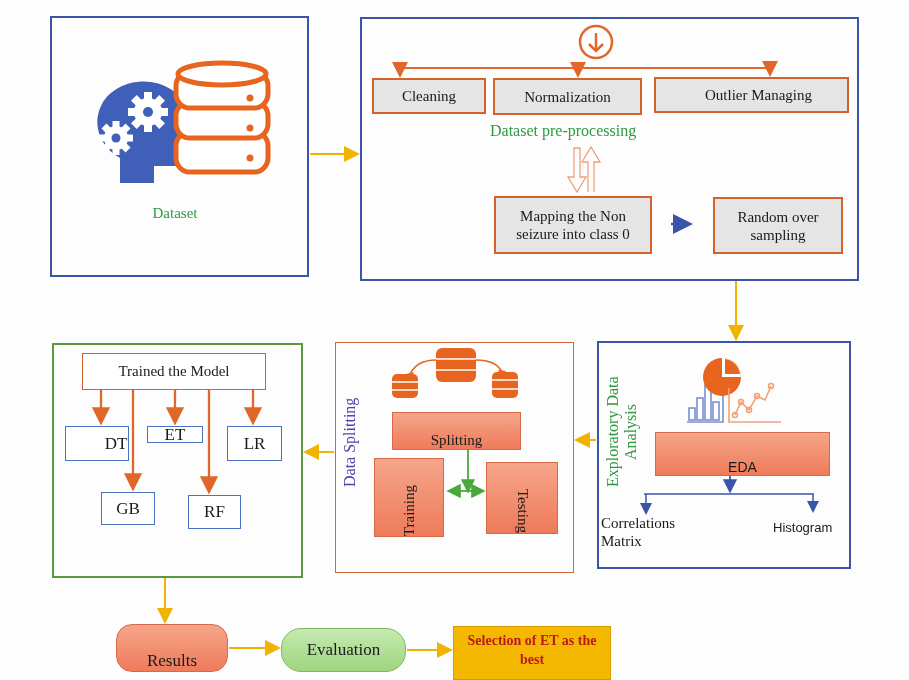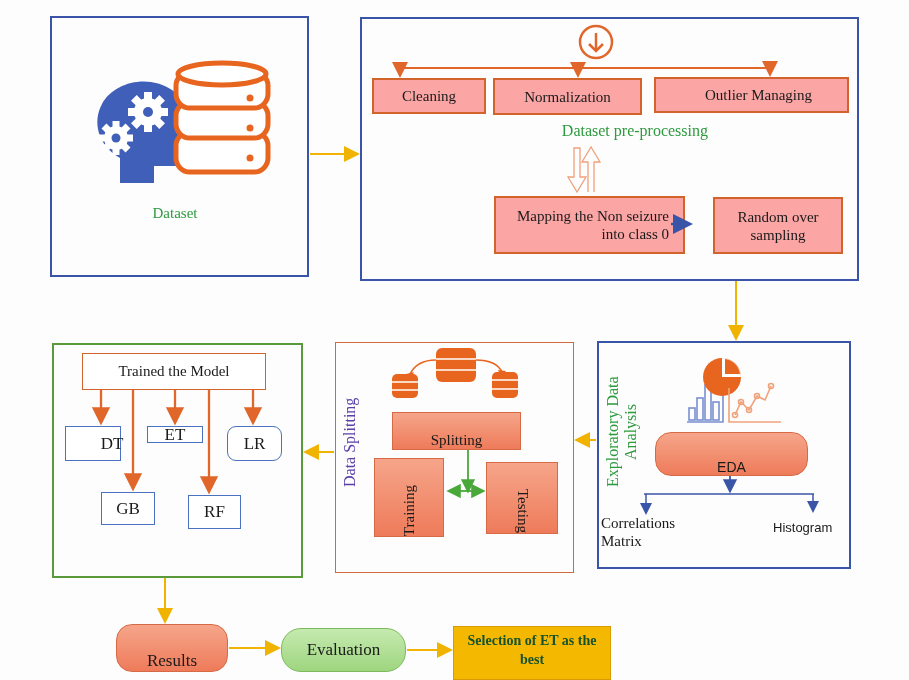--- a/index.html
+++ b/index.html
@@ -2,21 +2,21 @@
 <html><head>
 <meta charset="utf-8">
 <style>
   html, body { margin:0; padding:0; background:#fdfdfd; }
   body { width:909px; height:680px; position:relative; overflow:hidden;
          font-family:"Liberation Serif", "DejaVu Serif", serif; color:#1a1a1a; }
   .abs { position:absolute; box-sizing:border-box; }
   .blue-frame { border:2.5px solid #3a55a8; }
   .green-frame { border:2.5px solid #5a9a3a; }
   .orange-frame { border:1.5px solid #d2693e; }
-  .obox { border:2.5px solid #d2632b; background:#fca5a5; display:flex; align-items:center; justify-content:center; text-align:center; font-size:15px; line-height:1.2; }
+  .obox { border:2.5px solid #d2632b; background:#e5e5e5; display:flex; align-items:center; justify-content:center; text-align:center; font-size:15px; line-height:1.2; }
   .bbox { border:1.5px solid #4a72c0; background:#fff; display:flex; align-items:center; justify-content:center; font-size:17px; }
   .salmon { background:linear-gradient(#f6a58a,#ee7b5a); border:1px solid #d76a46; display:flex; align-items:flex-end; justify-content:center; font-size:15px; }
   .green-label { color:#2e9a3f; }
   .vert { writing-mode:vertical-rl; transform:rotate(180deg); white-space:nowrap; }
   svg.overlay { position:absolute; left:0; top:0; pointer-events:none; }
 </style>
 </head>
 <body>
 
 <div class="abs blue-frame" style="left:50px;top:16px;width:259px;height:261px;"></div>
@@ -60,22 +60,22 @@
   <circle cx="170" cy="38" r="3.5" fill="#e8651f"></circle>
   <circle cx="170" cy="68" r="3.5" fill="#e8651f"></circle>
   <circle cx="170" cy="98" r="3.5" fill="#e8651f"></circle>
 </svg>
 <div class="abs green-label" style="left:130px;top:205px;width:90px;text-align:center;font-size:15px;">Dataset</div>
 
 <div class="abs blue-frame" style="left:360px;top:17px;width:499px;height:264px;"></div>
 <div class="abs obox" style="left:372px;top:78px;width:114px;height:36px;">Cleaning</div>
 <div class="abs obox" style="left:493px;top:78px;width:149px;height:37px;">Normalization</div>
 <div class="abs obox" style="left:654px;top:77px;width:195px;height:36px;padding-left:14px;">Outlier Managing</div>
-<div class="abs green-label" style="left:476px;top:122px;width:232px;text-align:right;font-size:16px;">Dataset pre-processing</div>
-<div class="abs obox" style="left:494px;top:196px;width:191px;height:58px;padding:0 14px;text-align:right;">Mapping the Non seizure into class 0</div>
+<div class="abs green-label" style="left:490px;top:122px;width:232px;text-align:left;font-size:16px;">Dataset pre-processing</div>
+<div class="abs obox" style="left:494px;top:196px;width:158px;height:58px;padding:0 14px;">Mapping the Non seizure into class 0</div>
 <div class="abs obox" style="left:713px;top:197px;width:130px;height:57px;padding:16px 10px;">Random over sampling</div>
 
 <div class="abs blue-frame" style="left:597px;top:341px;width:254px;height:228px;"></div>
 <svg class="abs" style="left:685px;top:358px;" width="100" height="70" viewBox="0 0 100 70">
   <g fill="none" stroke="#7a8fd0" stroke-width="1.6">
     <rect x="4" y="50" width="6" height="12"></rect>
       <rect x="12" y="40" width="6" height="22"></rect>
     <rect x="20" y="27" width="6" height="35"></rect>
       <rect x="28" y="44" width="6" height="18"></rect>
     <path d="M2 64 L38 64 L38 26"></path>
@@ -89,21 +89,21 @@
   <g fill="none" stroke="#f0a27a" stroke-width="1.6">
     <path d="M44 30 L44 64 L96 64"></path>
     <polyline points="50,57 56,44 64,52 72,38 80,42 86,28"></polyline>
     <circle cx="50" cy="57" r="2.5"></circle>
       <circle cx="56" cy="44" r="2.5"></circle>
       <circle cx="64" cy="52" r="2.5"></circle>
     <circle cx="72" cy="38" r="2.5"></circle>
       <circle cx="86" cy="28" r="2.5"></circle>
   </g>
 </svg>
-<div class="abs salmon" style="left:655px;top:432px;width:153px;height:44px;font-family:'Liberation Sans',sans-serif;font-size:14px;border-radius:16px;">
+<div class="abs salmon" style="left:655px;top:432px;width:175px;height:44px;font-family:'Liberation Sans',sans-serif;font-size:14px;">
     <span>EDA</span>
   </div>
 <div class="abs green-label vert" style="left:604px;top:372px;height:120px;font-size:16px;line-height:18px;text-align:center;">
   <span style="display:inline-block;width:96px;white-space:normal;">Exploratory Data Analysis</span>
 </div>
 <div class="abs" style="left:601px;top:514px;width:90px;font-size:15px;line-height:18px;">Correlations Matrix</div>
 <div class="abs" style="left:773px;top:520px;font-family:'Liberation Sans',sans-serif;font-size:13px;">Histogram</div>
 
 <div class="abs orange-frame" style="left:335px;top:342px;width:239px;height:231px;"></div>
 <svg class="abs" style="left:388px;top:346px;" width="136" height="56" viewBox="0 0 136 56">
@@ -133,33 +133,33 @@
 <div class="abs salmon" style="left:374px;top:458px;width:70px;height:79px;">
     <span class="vert">Training</span>
   </div>
 <div class="abs salmon" style="left:486px;top:462px;width:72px;height:72px;">
     <span style="writing-mode:vertical-rl;">Testing</span>
   </div>
 <div class="abs vert" style="left:341px;top:382px;height:120px;font-size:16px;color:#5a3fa8;text-align:center;">Data Splitting</div>
 
 <div class="abs green-frame" style="left:52px;top:343px;width:251px;height:235px;"></div>
 <div class="abs" style="left:82px;top:353px;width:184px;height:37px;border:1.5px solid #d2632b;display:flex;align-items:center;justify-content:center;font-size:15px;background:#fff;">Trained the Model</div>
-<div class="abs bbox" style="left:65px;top:426px;width:56px;height:35px;padding-left:38px;">DT</div>
+<div class="abs bbox" style="left:65px;top:426px;width:64px;height:35px;padding-left:38px;">DT</div>
 <div class="abs bbox" style="left:147px;top:426px;width:56px;height:17px;">ET</div>
-<div class="abs bbox" style="left:227px;top:426px;width:55px;height:35px;border-radius:9px;">LR</div>
+<div class="abs bbox" style="left:227px;top:426px;width:55px;height:35px;">LR</div>
 <div class="abs bbox" style="left:101px;top:492px;width:54px;height:33px;">GB</div>
 <div class="abs bbox" style="left:188px;top:495px;width:53px;height:34px;">RF</div>
 
 <div class="abs salmon" style="left:116px;top:624px;width:112px;height:48px;border-radius:16px;font-size:17px;">
     <span>Results</span>
   </div>
 <div class="abs" style="left:281px;top:628px;width:125px;height:44px;border-radius:20px;background:linear-gradient(#c5eab0,#9fd57f);border:1px solid #7dba5e;display:flex;align-items:center;justify-content:center;font-size:17px;">
     <span>Evaluation</span>
   </div>
-<div class="abs" style="left:453px;top:626px;width:158px;height:54px;background:#f5b800;border:1px solid #d99a00;display:flex;align-items:flex-start;justify-content:center;padding:4px 12px 0;font-size:14px;font-weight:bold;text-align:center;line-height:19px;color:#14532d;">
+<div class="abs" style="left:453px;top:626px;width:158px;height:54px;background:#f5b800;border:1px solid #d99a00;display:flex;align-items:flex-start;justify-content:center;padding:4px 12px 0;font-size:14px;font-weight:bold;text-align:center;line-height:19px;color:#b91c1c;">
     <span>Selection of ET as the best</span>
   </div>
 
 <svg class="overlay" width="909" height="680" viewBox="0 0 909 680">
   <defs>
     <marker id="ay" markerWidth="8" markerHeight="8" refX="6" refY="4" orient="auto">
         <path d="M0,0 L8,4 L0,8 Z" fill="#f0b400"></path>
       </marker>
     <marker id="ao" markerWidth="8" markerHeight="8" refX="6" refY="4" orient="auto">
         <path d="M0,0 L8,4 L0,8 Z" fill="#e0662a"></path>

